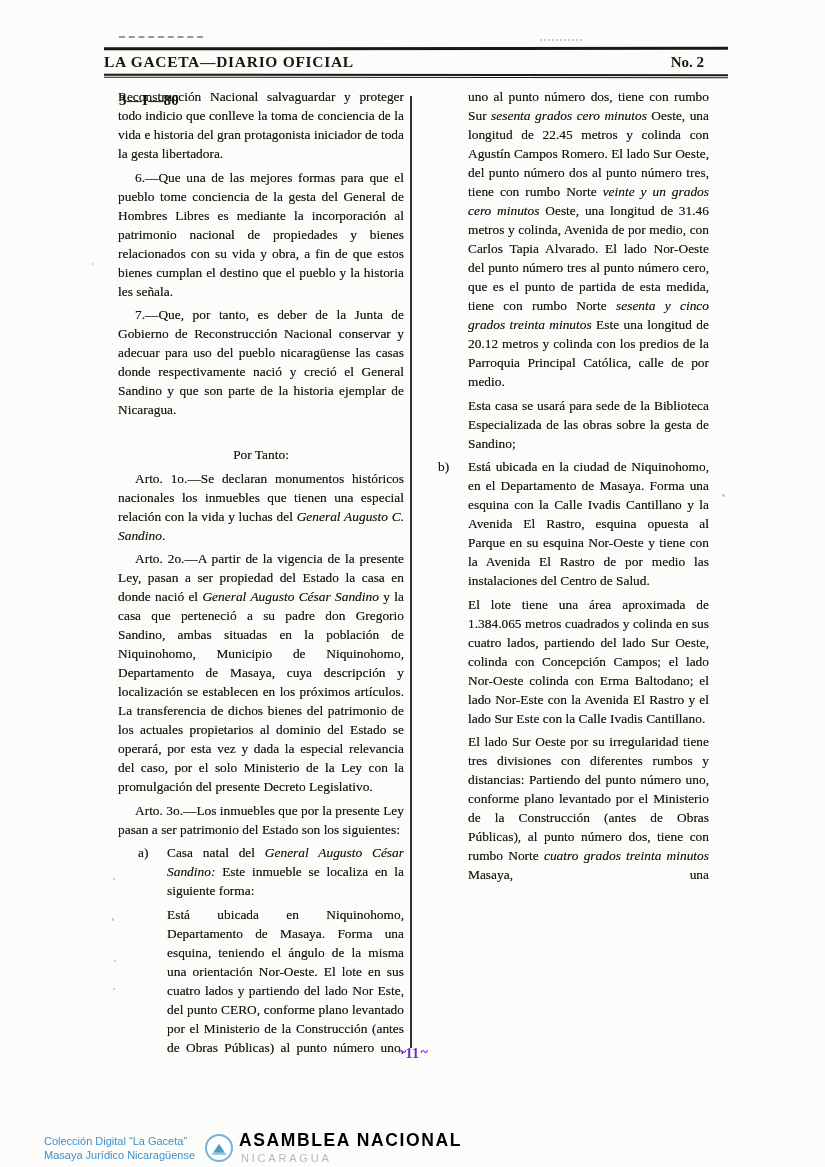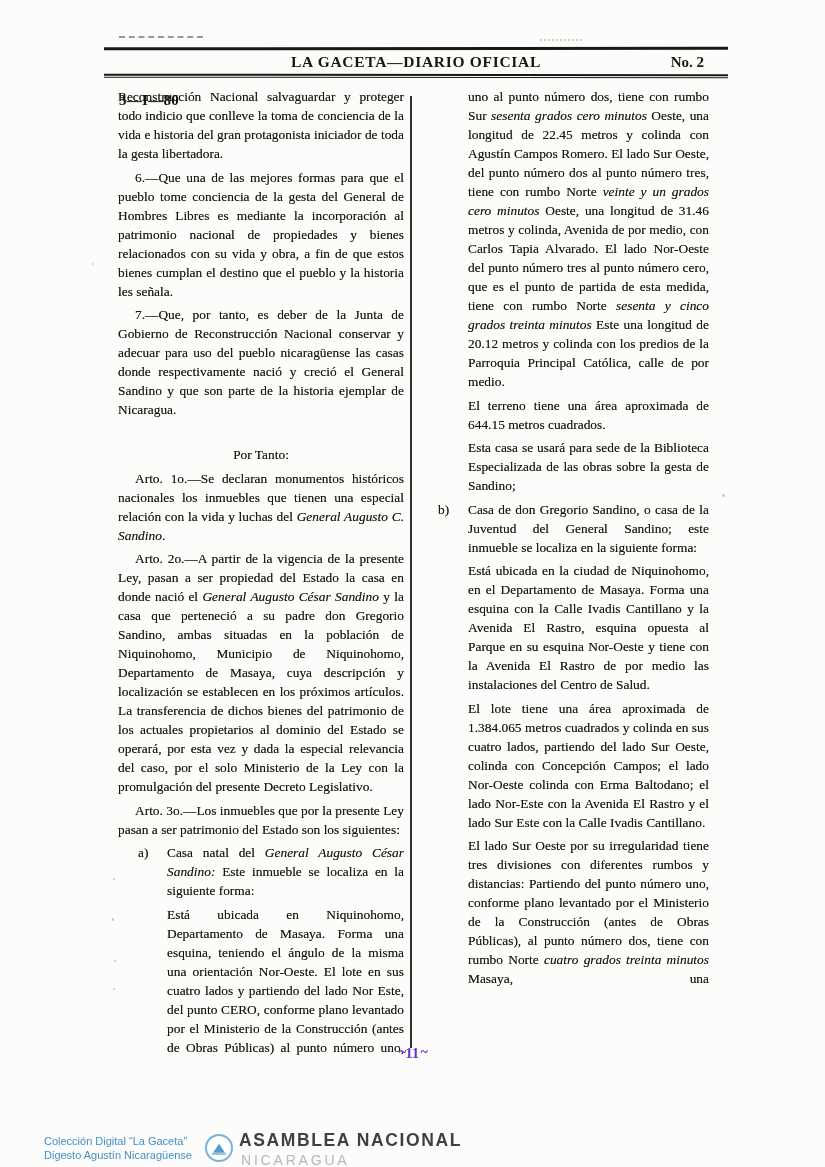--- a/index.html
+++ b/index.html
@@ -9,21 +9,21 @@
     overflow:hidden;
   }
   
   .artifact-dashes{position:absolute;left:119px;top:36px;width:84px;border-top:2px dashed #6f6f6a;opacity:.7;}
   .artifact-dashes2{position:absolute;left:540px;top:39px;width:42px;border-top:2px dotted #8a8a84;opacity:.4;}
   .speck{position:absolute;background:#87877f;border-radius:50%;}
   
   .rule-top{position:absolute;left:104px;top:47px;width:624px;height:3px;background:#191917;box-shadow:0 3px 0 -1.5px rgba(25,25,23,.55);transform:rotate(-.06deg);}
   .header-row{position:absolute;left:104px;top:53px;width:624px;height:19px;}
   .header-date{position:absolute;left:15px;top:1px;font-size:15px;font-weight:bold;letter-spacing:.3px;margin-top:38px;}
-  .header-title{position:absolute;left:0;right:0;top:0;text-align:center;font-size:15.5px;font-weight:bold;letter-spacing:.7px;}
+  .header-title{position:absolute;left:0;right:0;top:0;text-align:left;font-size:15.5px;font-weight:bold;letter-spacing:.7px;}
   .header-issue{position:absolute;right:24px;top:1px;font-size:15px;font-weight:bold;}
   .rule-bottom{position:absolute;left:104px;top:74px;width:624px;height:4px;border-top:2px solid #191917;border-bottom:1px solid #191917;box-sizing:border-box;transform:rotate(.05deg);}
   
   .col{
     position:absolute;top:87px;font-size:13.4px;line-height:19px;
     text-align:justify;hyphens:auto;-webkit-hyphens:auto;
     height:968px;overflow:hidden;
     text-shadow:0 0 .4px rgba(24,22,15,.55);
   }
   .col-left{left:118px;width:286px;}
@@ -45,22 +45,22 @@
   .page-number .mark{position:relative;top:-1px;letter-spacing:-2px;font-weight:bold;}
   .page-number .num{padding:0 1px;letter-spacing:.5px;}
   
   .footer{position:absolute;left:0;top:1126px;width:100%;height:46px;font-family:"Liberation Sans","DejaVu Sans",sans-serif;padding-left:36px;}
   .footer-collection{position:absolute;left:44px;top:9px;color:#4090c8;font-size:11px;line-height:13.5px;}
   .footer-logo{position:absolute;left:205px;top:8px;width:28px;height:28px;border:2px solid #7ab2d8;border-radius:50%;box-sizing:border-box;background:#fdfefe;}
   .logo-triangle{position:absolute;left:50%;top:54%;transform:translate(-50%,-58%);width:0;height:0;
     border-left:6px solid transparent;border-right:6px solid transparent;border-bottom:9px solid #4f9ccd;}
   .logo-base{position:absolute;left:50%;top:72%;transform:translateX(-50%);width:14px;height:1.5px;background:#9cc4e0;}
   .footer-org{position:absolute;left:239px;top:4px;}
-  .org-name{color:#404040;font-size:17.5px;font-weight:bold;letter-spacing:1.6px;white-space:nowrap;}
-  .org-country{color:#b5b9bb;font-size:14px;letter-spacing:2.8px;margin:1px 0 0 2px;}
+  .org-name{color:#000000;font-size:17.5px;font-weight:bold;letter-spacing:1.6px;white-space:nowrap;}
+  .org-country{color:#b5b9bb;font-size:11px;letter-spacing:2.8px;margin:1px 0 0 2px;}
 </style>
 </head>
 <body>
 
 <div class="page">
 
   <div class="artifact-dashes"></div>
   <div class="artifact-dashes2"></div>
   <div class="speck" style="left:113px;top:878px;width:2px;height:2px;opacity:.5"></div>
   <div class="speck" style="left:112px;top:918px;width:2px;height:3px;opacity:.5"></div>
@@ -84,36 +84,35 @@
       <p class="block center"><span>Por Tanto:</span></p>
       <p class="block ind"><span>Arto. 1o.—Se declaran monumentos históricos nacionales los inmuebles que tienen una especial relación con la vida y luchas del </span><i>General Augusto C. Sandino</i><span>.</span></p>
       <p class="block ind"><span>Arto. 2o.—A partir de la vigencia de la presente Ley, pasan a ser propiedad del Estado la casa en donde nació el </span><i>General Augusto César Sandino</i><span> y la casa que perteneció a su padre don Gregorio Sandino, ambas situadas en la población de Niquinohomo, Municipio de Niquinohomo, Departamento de Masaya, cuya descripción y localización se establecen en los próximos artículos.  La transferencia de dichos bienes del patrimonio de los actuales propietarios al dominio del Estado se operará, por esta vez y dada la especial relevancia del caso, por el solo Ministerio de la Ley con la promulgación del presente Decreto Legislativo.</span></p>
       <p class="block ind"><span>Arto. 3o.—Los inmuebles que por la presente Ley pasan a ser patrimonio del Estado son los siguientes:</span></p>
       <p class="block item"><span class="item-label">a)</span><span>Casa natal del </span><i>General Augusto César Sandino:</i><span> Este inmueble se localiza en la siguiente forma:</span></p>
       <p class="block sub fill"><span>Está ubicada en Niquinohomo, Departamento de Masaya.  Forma una esquina, teniendo el ángulo de la misma una orientación Nor-Oeste. El lote en sus cuatro lados y partiendo del lado Nor Este, del punto CERO, conforme plano levantado por el Ministerio de la Construcción (antes de Obras Públicas) al punto número uno, con rumbo Sur, </span><i>veinte y seis grados cero minutos</i><span> Este, una longitud de 29.70 metros y colinda con Carlos Humberto Rivas. El lado Sur Este, del punto número</span></p>
     </div>
   <div class="col-divider"></div>
   <div class="col col-right">
       <p class="block"><span>uno al punto número dos, tiene con rumbo Sur </span><i>sesenta grados cero minutos</i><span> Oeste, una longitud de 22.45 metros y colinda con Agustín Campos Romero. El lado Sur Oeste, del punto número dos al punto número tres, tiene con rumbo Norte </span><i>veinte y un grados cero minutos</i><span> Oeste, una longitud de 31.46 metros y colinda, Avenida de por medio, con Carlos Tapia Alvarado. El lado Nor-Oeste del punto número tres al punto número cero, que es el punto de partida de esta medida, tiene con rumbo Norte </span><i>sesenta y cinco grados treinta minutos</i><span> Este una longitud de 20.12 metros y colinda con los predios de la Parroquia Principal Católica, calle de por medio.</span></p>
-      <p class="block"><span>El terreno tiene una área aproximada de 644.15 metros cuadrados.</span></p>
       <p class="block"><span>Esta casa se usará para sede de la Biblioteca Especializada de las obras sobre la gesta de Sandino;</span></p>
-      <p class="block item"><span class="item-label">b)</span><span>Casa de don Gregorio Sandino, o casa de la Juventud del General Sandino; este inmueble se localiza en la siguiente forma:</span></p>
+      <p class="block item"><span class="item-label">b)</span></p>
       <p class="block"><span>Está ubicada en la ciudad de Niquinohomo, en el Departamento de Masaya. Forma una esquina con la Calle Ivadis Cantillano y la Avenida El Rastro, esquina opuesta al Parque en su esquina Nor-Oeste y tiene con la Avenida El Rastro de por medio las instalaciones del Centro de Salud.</span></p>
       <p class="block"><span>El lote tiene una área aproximada de 1.384.065 metros cuadrados y colinda en sus cuatro lados, partiendo del lado Sur Oeste, colinda con Concepción Campos; el lado Nor-Oeste colinda con Erma Baltodano; el lado Nor-Este con la Avenida El Rastro y el lado Sur Este con la Calle Ivadis Cantillano.</span></p>
       <p class="block fill"><span>El lado Sur Oeste por su irregularidad tiene tres divisiones con diferentes rumbos y distancias:  Partiendo del punto número uno, conforme plano levantado por el Ministerio de la Construcción (antes de Obras Públicas), al punto número dos, tiene con rumbo Norte </span><i>cuatro grados treinta minutos</i><span> Masaya, una</span></p>
     </div>
 
   <div class="page-number">
     <span class="mark">~</span><span class="num">11</span><span class="mark">~</span>
   </div>
 
   <div class="footer">
     <div class="footer-collection">
       <div>Colección Digital “La Gaceta”</div>
-      <div>Digesto Agustín Nicaragüense</div>
+      <div>Masaya Jurídico Nicaragüense</div>
     </div>
     <div class="footer-logo">
       <span class="logo-triangle"></span>
       <span class="logo-base"></span>
     </div>
     <div class="footer-org">
       <div class="org-name">ASAMBLEA NACIONAL</div>
       <div class="org-country">NICARAGUA</div>
     </div>
   </div>

